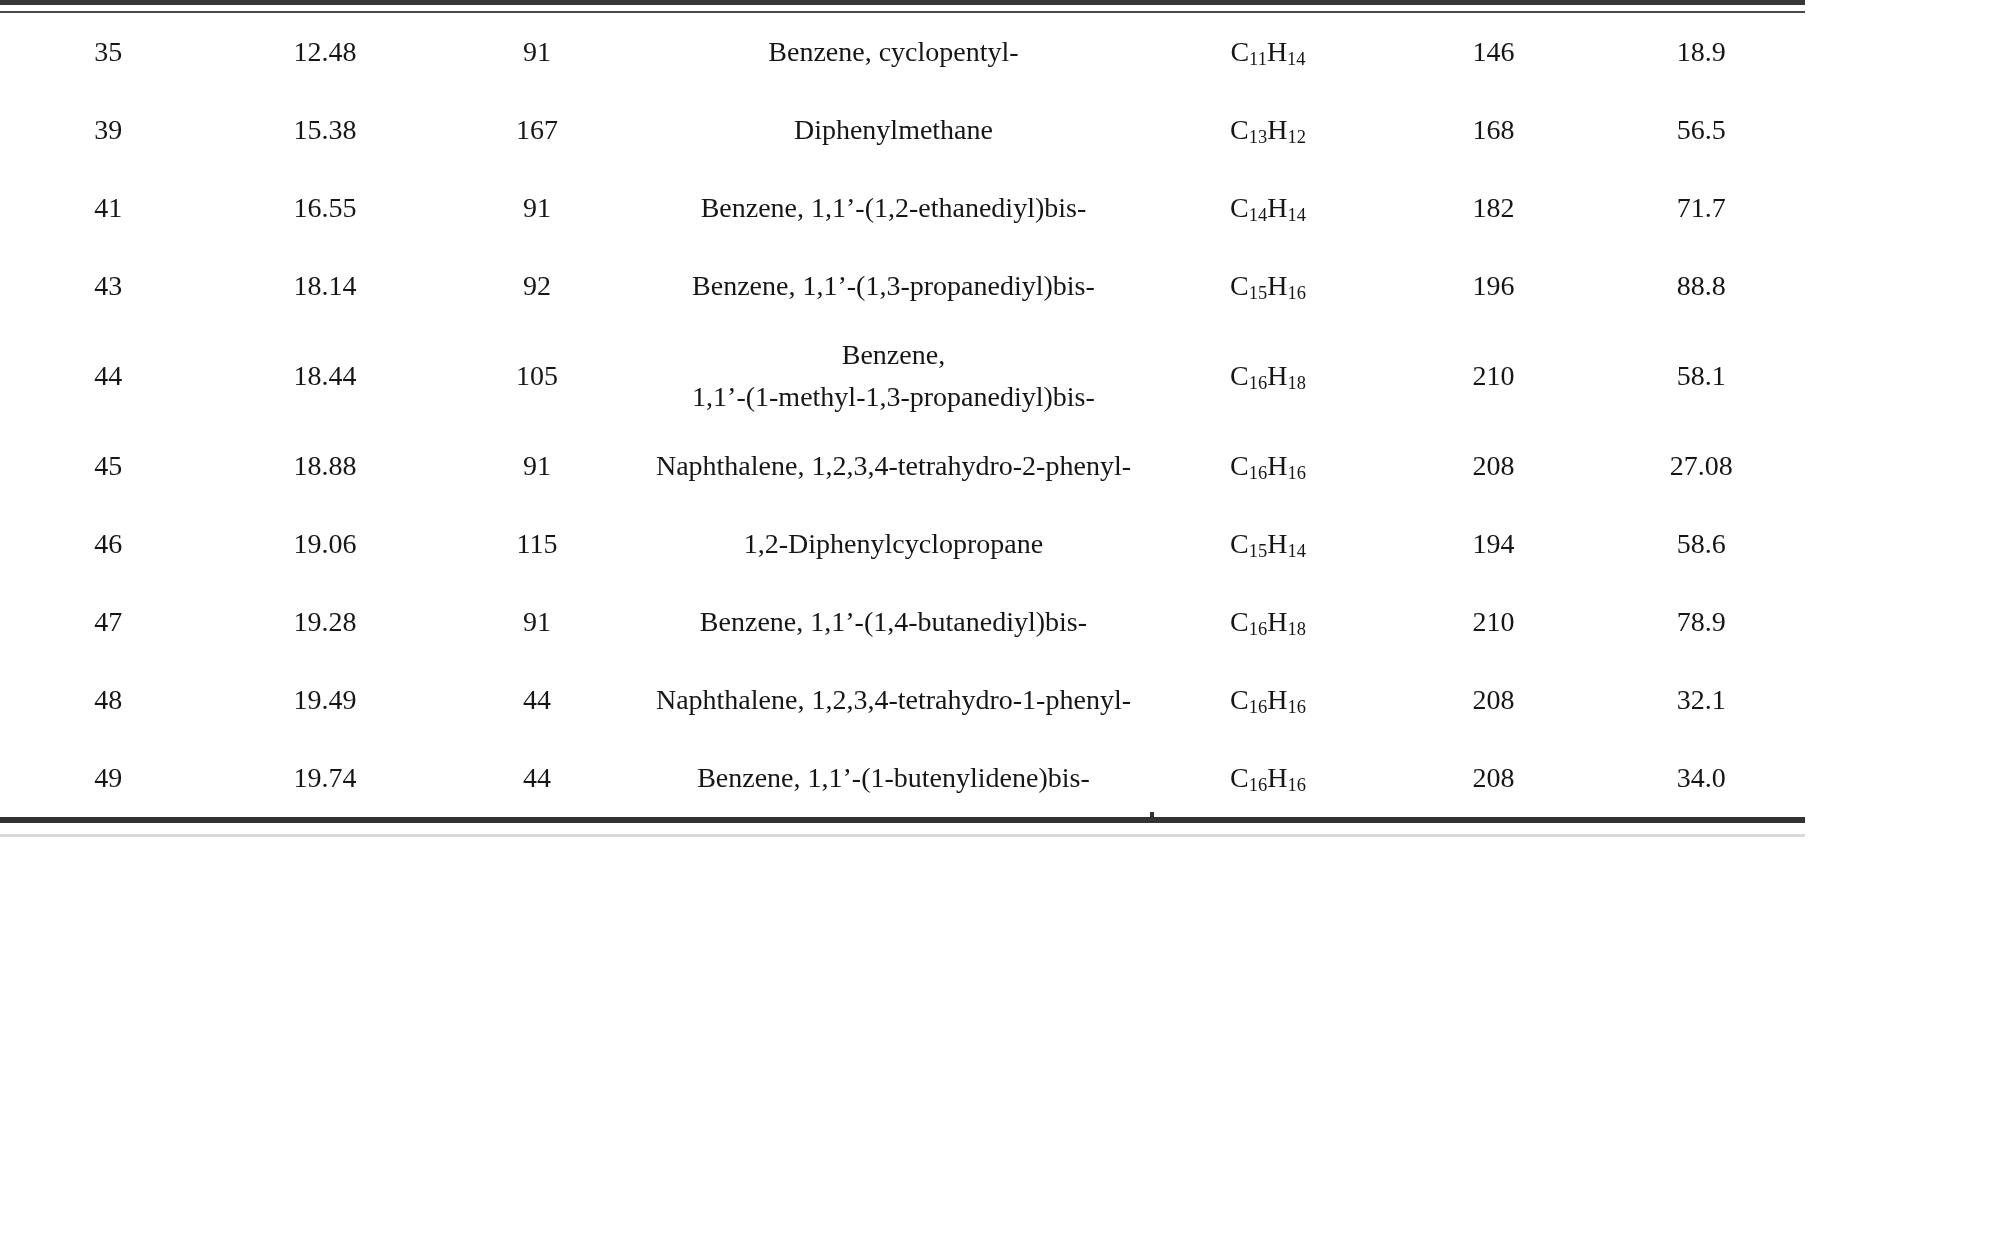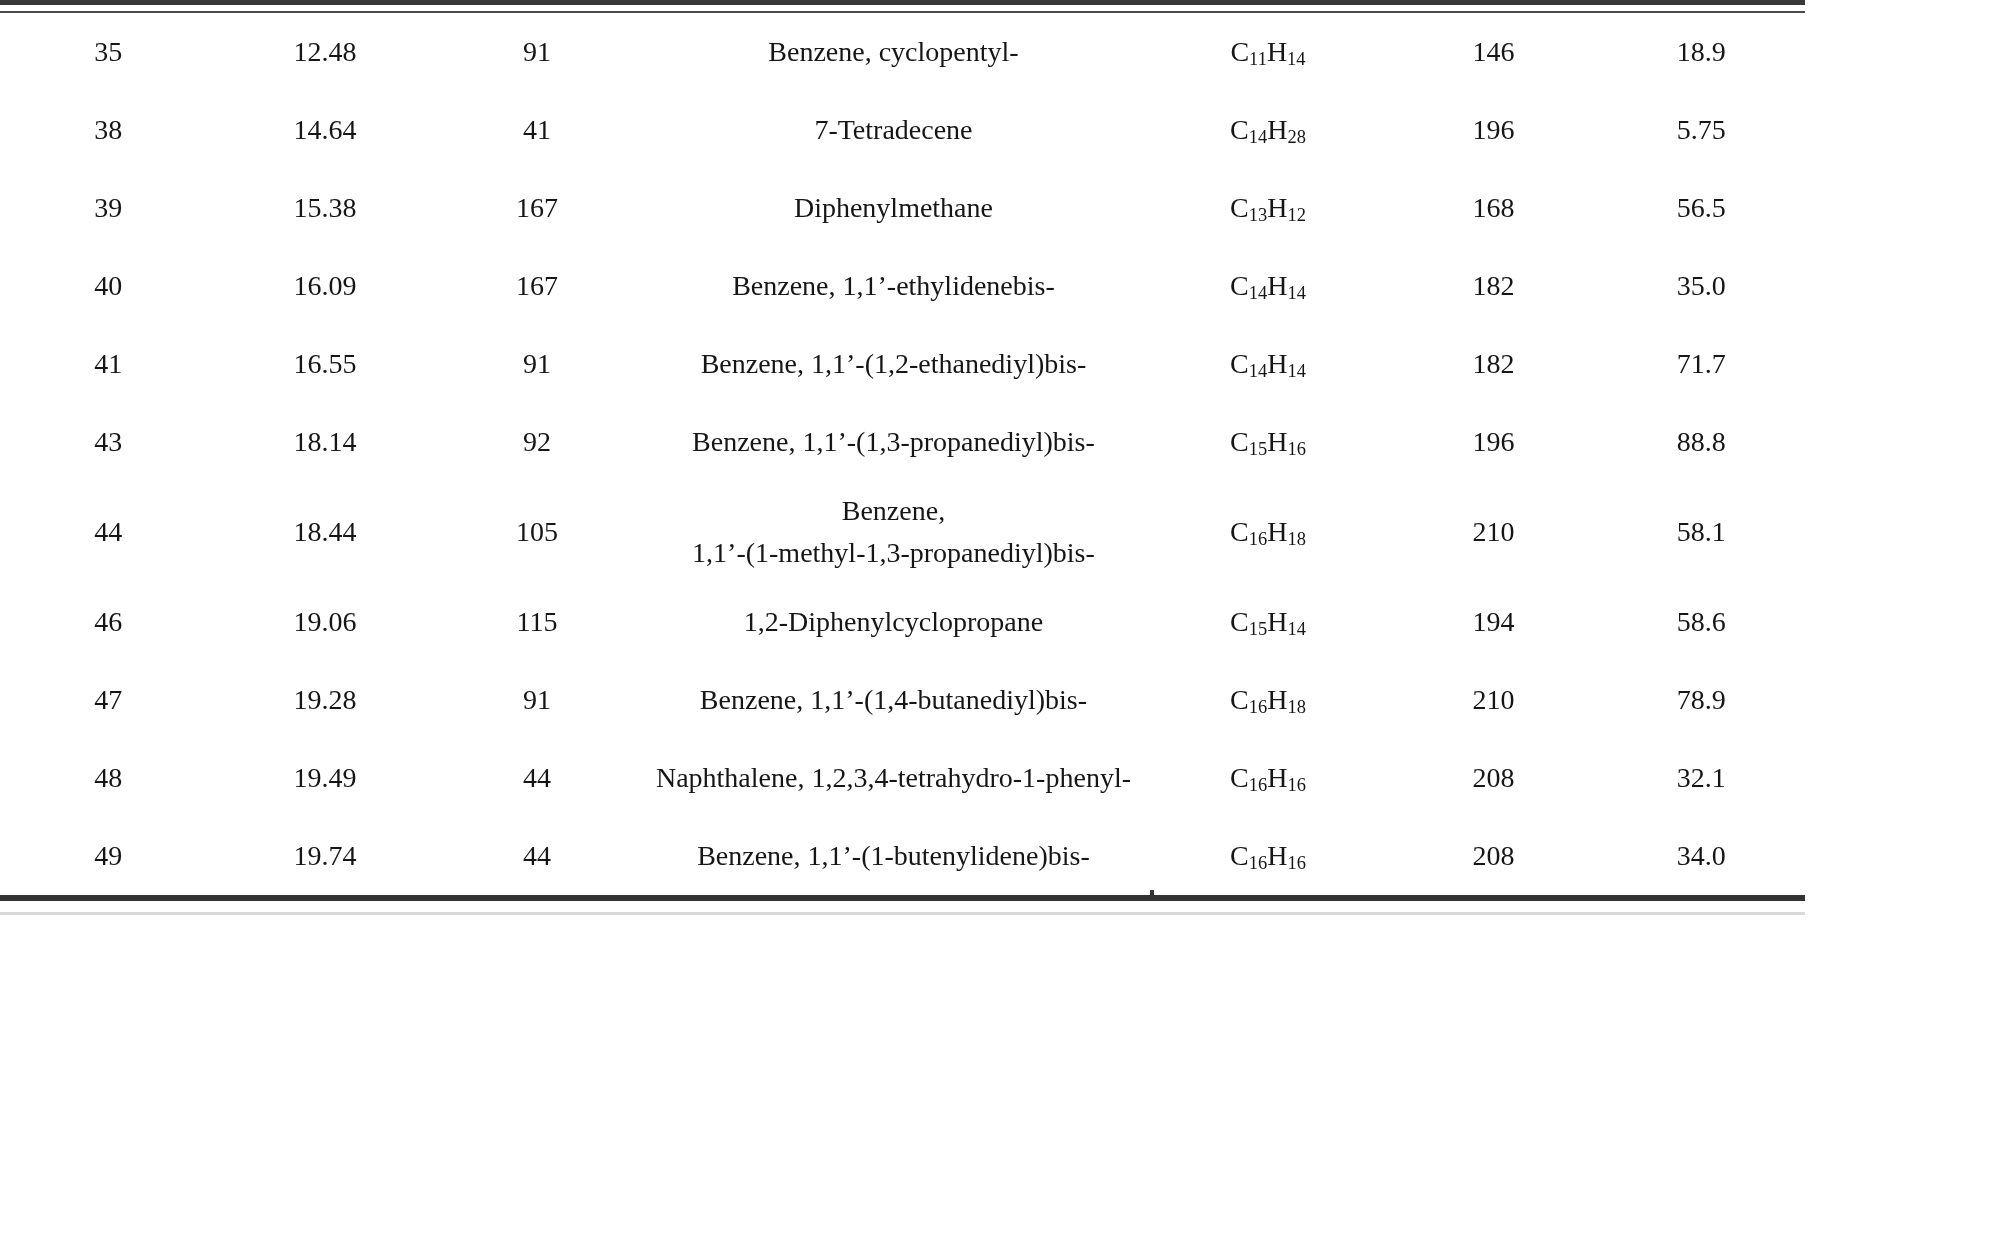--- a/index.html
+++ b/index.html
@@ -95,49 +95,31 @@
         <td class="c2">12.48</td>
         <td class="c3">91</td>
         <td class="c4">Benzene, cyclopentyl-</td>
         <td class="c5"><span>C</span><sub>11</sub><span>H</span><sub>14</sub></td>
         <td class="c6">146</td>
         <td class="c7">18.9</td>
       </tr>
 
 
 
-      <tr class="row">
-        <td class="c1">38</td>
-        <td class="c2">14.64</td>
-        <td class="c3">41</td>
-        <td class="c4">7-Tetradecene</td>
-        <td class="c5"><span>C</span><sub>14</sub><span>H</span><sub>28</sub></td>
-        <td class="c6">196</td>
-        <td class="c7">5.75</td>
-      </tr>
 
       <tr class="row">
         <td class="c1">39</td>
         <td class="c2">15.38</td>
         <td class="c3">167</td>
         <td class="c4">Diphenylmethane</td>
         <td class="c5"><span>C</span><sub>13</sub><span>H</span><sub>12</sub></td>
         <td class="c6">168</td>
         <td class="c7">56.5</td>
       </tr>
 
-      <tr class="row">
-        <td class="c1">40</td>
-        <td class="c2">16.09</td>
-        <td class="c3">167</td>
-        <td class="c4">Benzene, 1,1’-ethylidenebis-</td>
-        <td class="c5"><span>C</span><sub>14</sub><span>H</span><sub>14</sub></td>
-        <td class="c6">182</td>
-        <td class="c7">35.0</td>
-      </tr>
 
       <tr class="row">
         <td class="c1">41</td>
         <td class="c2">16.55</td>
         <td class="c3">91</td>
         <td class="c4">Benzene, 1,1’-(1,2-ethanediyl)bis-</td>
         <td class="c5"><span>C</span><sub>14</sub><span>H</span><sub>14</sub></td>
         <td class="c6">182</td>
         <td class="c7">71.7</td>
       </tr>
@@ -157,20 +139,29 @@
         <td class="c1">44</td>
         <td class="c2">18.44</td>
         <td class="c3">105</td>
         <td class="c4">Benzene,
 1,1’-(1-methyl-1,3-propanediyl)bis-</td>
         <td class="c5"><span>C</span><sub>16</sub><span>H</span><sub>18</sub></td>
         <td class="c6">210</td>
         <td class="c7">58.1</td>
       </tr>
 
+      <tr class="row">
+        <td class="c1">45</td>
+        <td class="c2">18.88</td>
+        <td class="c3">91</td>
+        <td class="c4">Naphthalene, 1,2,3,4-tetrahydro-2-phenyl-</td>
+        <td class="c5"><span>C</span><sub>16</sub><span>H</span><sub>16</sub></td>
+        <td class="c6">208</td>
+        <td class="c7">27.08</td>
+      </tr>
 
       <tr class="row">
         <td class="c1">46</td>
         <td class="c2">19.06</td>
         <td class="c3">115</td>
         <td class="c4">1,2-Diphenylcyclopropane</td>
         <td class="c5"><span>C</span><sub>15</sub><span>H</span><sub>14</sub></td>
         <td class="c6">194</td>
         <td class="c7">58.6</td>
       </tr>

